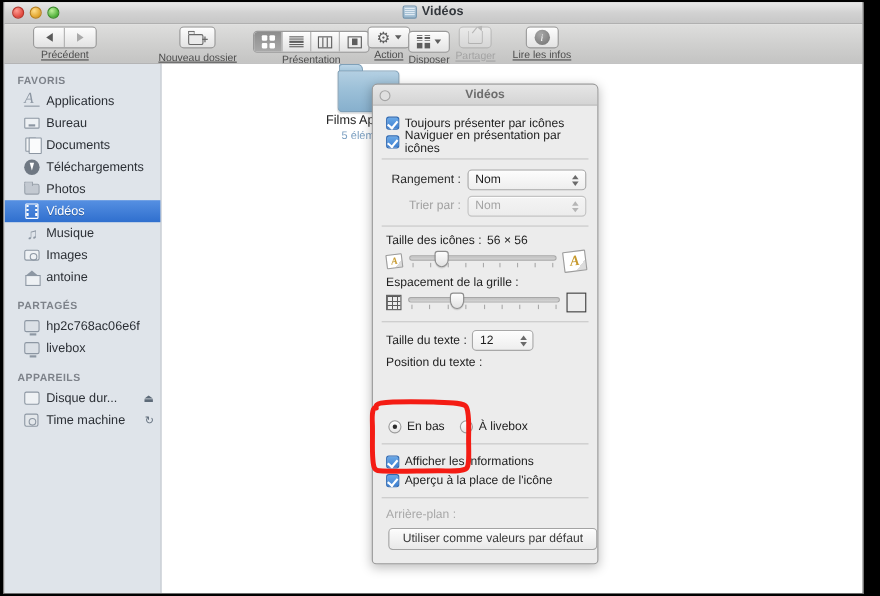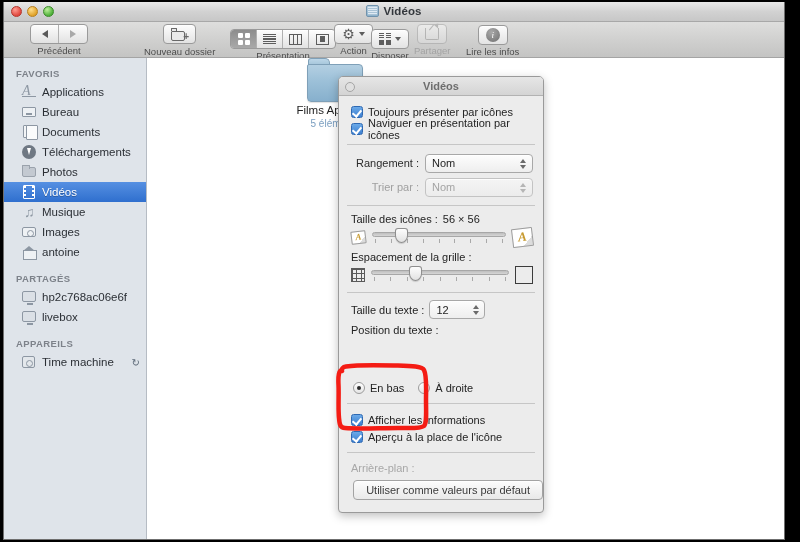--- a/index.html
+++ b/index.html
@@ -51,21 +51,21 @@
   }
 
   
   .toolbar {
     height: 36px;
     background: linear-gradient(to bottom,#dededd 0%,#cfcfce 55%,#c4c4c3 100%);
     border-bottom: 1px solid #a4a4a4;
     position: relative;
   }
   .tb-group { position: absolute; top: 2px; text-align: center; }
-  .tb-label { font-size: 9.5px; color: #4c4c4c; margin-top: 1px; white-space: nowrap; }
+  .tb-label { font-size: 9.5px; color: #4c4c4c; margin-top: 1px; white-space: nowrap; text-decoration: underline; }
   .tb-label.dim { color: #a3a3a3; }
 
   .segbtn {
     display: inline-flex;
     border: 1px solid #9a9a9a; border-radius: 4px;
     overflow: hidden; height: 20px;
     background: linear-gradient(to bottom,#fdfdfd,#e2e2e2);
     box-shadow: 0 1px 0 rgba(255,255,255,.7) inset;
   }
   .segbtn > div {
@@ -570,20 +570,27 @@
         <span class="sb-ic">
             <span class="ico-screen"></span>
           </span>
         <span class="sb-text">livebox</span>
       </div>
 
       <div class="sb-header" style="margin-top:7px;padding-left:12px;">APPAREILS</div>
 
       <div class="sb-item">
         <span class="sb-ic">
+            <span class="ico-disk"></span>
+          </span>
+        <span class="sb-text">Disque dur...</span>
+        <span class="sb-trail">⏏</span>
+      </div>
+      <div class="sb-item">
+        <span class="sb-ic">
             <span class="ico-tm"></span>
           </span>
         <span class="sb-text">Time machine</span>
         <span class="sb-trail">↻</span>
       </div>
     </div>
 
     <div class="content">
       <div class="file-item">
         <div class="file-icon">
@@ -718,21 +725,21 @@
       <div class="labelrow" style="margin-top:5px;">
         <span>Position du texte :</span>
       </div>
       <div class="radios-inline">
         <span class="radiorow">
           <span class="radio on"></span>
           <label>En bas</label>
         </span>
         <span class="radiorow">
           <span class="radio"></span>
-          <label>À droite</label>
+          <label>À livebox</label>
         </span>
       </div>
 
       <div class="hr"></div>
 
       <div class="chkrow">
         <span class="chk"></span>
         <label>Afficher les informations</label>
       </div>
       <div class="chkrow">

